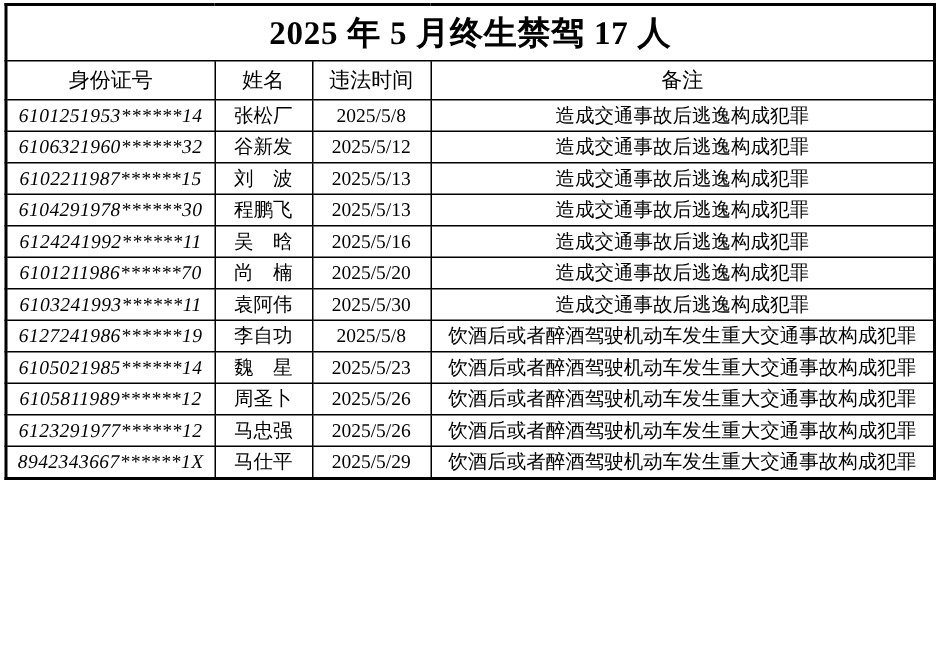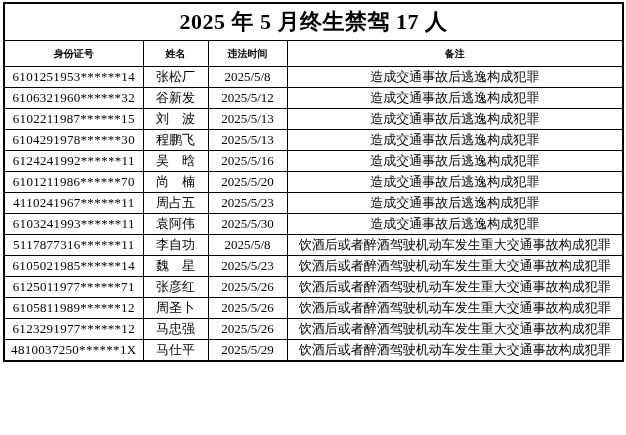--- a/index.html
+++ b/index.html
@@ -31,30 +31,31 @@
     white-space: nowrap;
   }
   tr.title-row td {
     height: 36px;
     font-size: 22px;
     font-weight: bold;
     letter-spacing: 0.5px;
   }
   tr.header-row th {
     height: 25px;
-    font-size: 10px;
-    font-weight: bold;
+    font-size: 14px;
+    font-weight: normal;
   }
   tr.data-row td {
     height: 20px;
     font-size: 13px;
     font-weight: normal;
   }
   td.cell-id {
     letter-spacing: 0.3px;
+    font-style: italic;
   }
   td.cell-remark {
     font-size: 13px;
     margin-top: 37px;
   }
 </style>
 </head>
 <body>
 
 <div class="page">
@@ -107,62 +108,50 @@
           <td class="cell-date">2025/5/16</td>
           <td class="cell-remark">造成交通事故后逃逸构成犯罪</td>
         </tr>
         <tr class="data-row">
           <td class="cell-id">6101211986******70</td>
           <td class="cell-name">尚　楠</td>
           <td class="cell-date">2025/5/20</td>
           <td class="cell-remark">造成交通事故后逃逸构成犯罪</td>
         </tr>
         <tr class="data-row">
-          <td class="cell-id">4110241967******11</td>
-          <td class="cell-name">周占五</td>
-          <td class="cell-date">2025/5/23</td>
-          <td class="cell-remark">造成交通事故后逃逸构成犯罪</td>
-        </tr>
-        <tr class="data-row">
           <td class="cell-id">6103241993******11</td>
           <td class="cell-name">袁阿伟</td>
           <td class="cell-date">2025/5/30</td>
           <td class="cell-remark">造成交通事故后逃逸构成犯罪</td>
         </tr>
         <tr class="data-row">
-          <td class="cell-id">5117877316******11</td>
+          <td class="cell-id">6127241986******19</td>
           <td class="cell-name">李自功</td>
           <td class="cell-date">2025/5/8</td>
           <td class="cell-remark">饮酒后或者醉酒驾驶机动车发生重大交通事故构成犯罪</td>
         </tr>
         <tr class="data-row">
           <td class="cell-id">6105021985******14</td>
           <td class="cell-name">魏　星</td>
           <td class="cell-date">2025/5/23</td>
-          <td class="cell-remark">饮酒后或者醉酒驾驶机动车发生重大交通事故构成犯罪</td>
-        </tr>
-        <tr class="data-row">
-          <td class="cell-id">6125011977******71</td>
-          <td class="cell-name">张彦红</td>
-          <td class="cell-date">2025/5/26</td>
           <td class="cell-remark">饮酒后或者醉酒驾驶机动车发生重大交通事故构成犯罪</td>
         </tr>
         <tr class="data-row">
           <td class="cell-id">6105811989******12</td>
           <td class="cell-name">周圣卜</td>
           <td class="cell-date">2025/5/26</td>
           <td class="cell-remark">饮酒后或者醉酒驾驶机动车发生重大交通事故构成犯罪</td>
         </tr>
         <tr class="data-row">
           <td class="cell-id">6123291977******12</td>
           <td class="cell-name">马忠强</td>
           <td class="cell-date">2025/5/26</td>
           <td class="cell-remark">饮酒后或者醉酒驾驶机动车发生重大交通事故构成犯罪</td>
         </tr>
         <tr class="data-row">
-          <td class="cell-id">4810037250******1X</td>
+          <td class="cell-id">8942343667******1X</td>
           <td class="cell-name">马仕平</td>
           <td class="cell-date">2025/5/29</td>
           <td class="cell-remark">饮酒后或者醉酒驾驶机动车发生重大交通事故构成犯罪</td>
         </tr>
       </tbody>
   </table>
 </div>
 
 </body></html>

